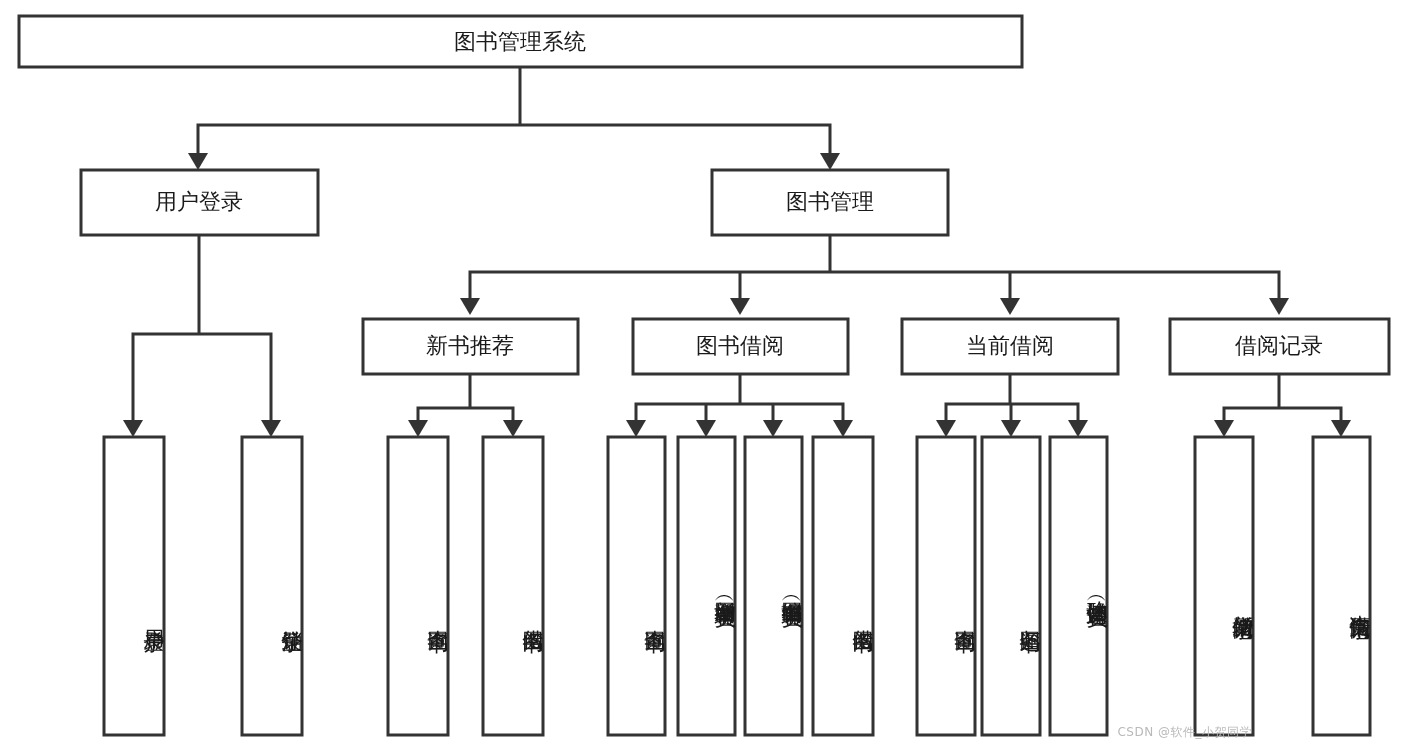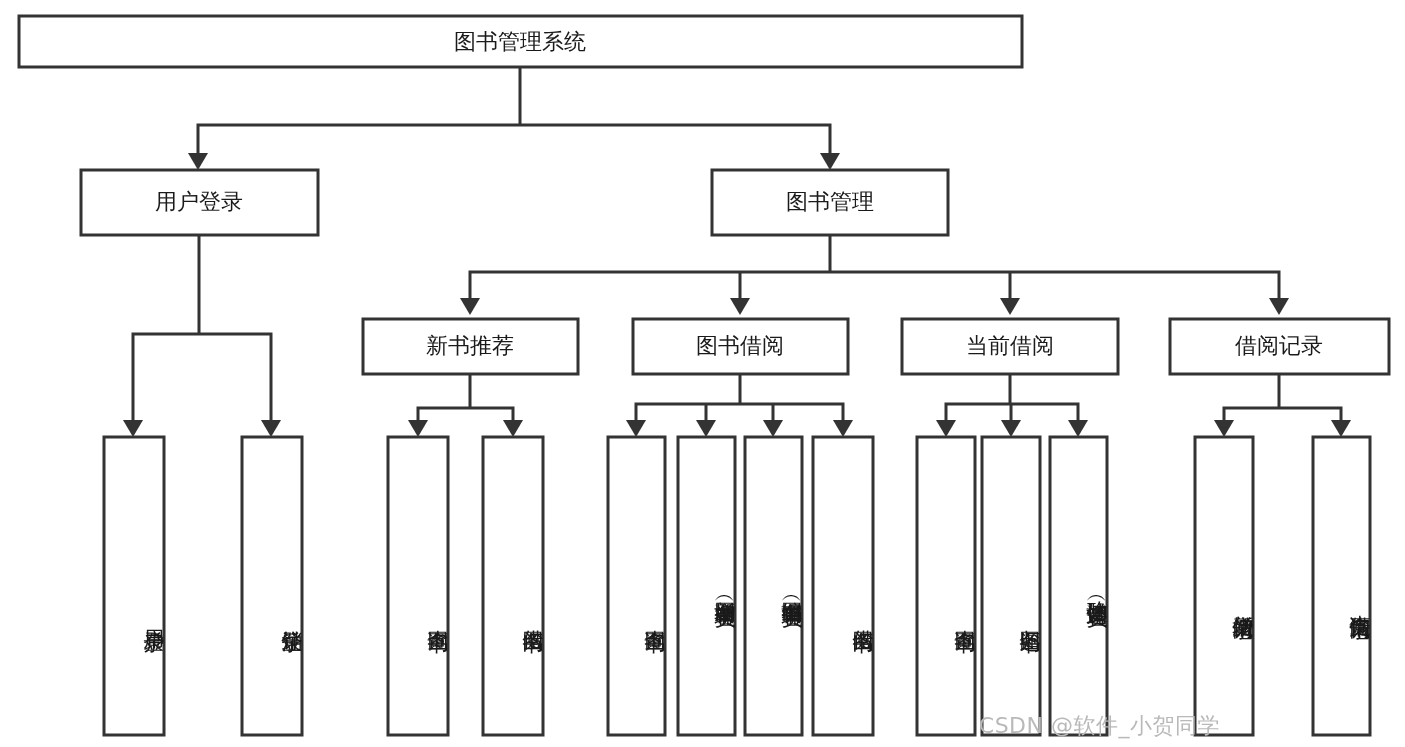--- a/index.html
+++ b/index.html
@@ -12,20 +12,21 @@
     width: 1405px;
     height: 747px;
     font-family: "DejaVu Sans", "Liberation Sans", sans-serif;
     overflow: hidden;
   }
   #diagram-root {
     position: relative;
     width: 1228px;
     height: 747px;
     background: #ffffff;
+    padding-left: 32px;
   }
   svg.diagram-svg {
     position: absolute;
     left: 0;
     top: 0;
     width: 1405px;
     height: 747px;
   }
   .node-box {
     fill: #ffffff;
@@ -62,21 +63,21 @@
     align-items: flex-start;
     justify-content: center;
     white-space: nowrap;
     pointer-events: none;
   }
   .watermark {
     position: absolute;
     right: 8px;
     bottom: 6px;
     font-family: "DejaVu Sans", "Liberation Sans", sans-serif;
-    font-size: 22px;
+    font-size: 12px;
     color: #b9b9b9;
     letter-spacing: 0.5px;
     white-space: nowrap;
   }
 </style>
 </head>
 <body>
 
 <div id="diagram-root">
 

